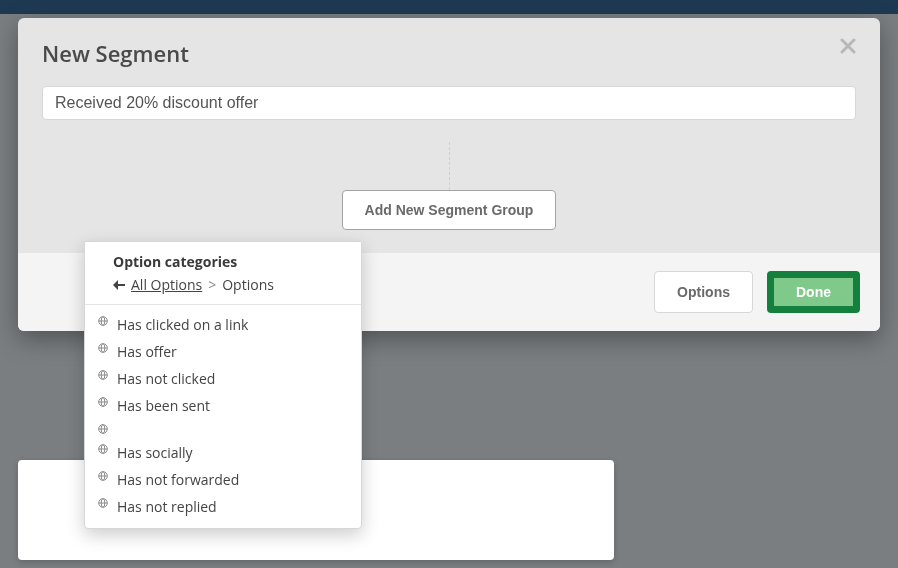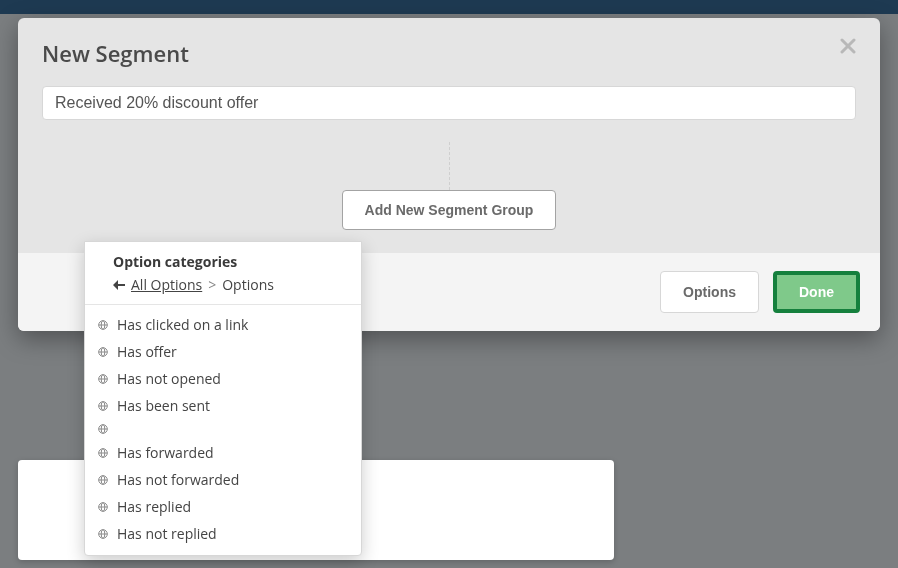--- a/index.html
+++ b/index.html
@@ -144,21 +144,21 @@
     font-size: 14px;
     font-weight: 600;
     cursor: pointer;
   }
   .btn-secondary {
     background: #fff; color: #6a6a6a;
     border: 1px solid #d7d7d7;
   }
   .btn-primary {
     background: #7fc98a; color: #fff;
-    border: 4px solid #15803d;
+    border: 7px solid #15803d;
   }
 
   
   .dropdown {
     position: absolute;
     left: 66px; 
     top: 223px;
     width: 278px;
     background: #fff;
     border: 1px solid #d7d7d7;
@@ -182,21 +182,21 @@
   }
   .breadcrumb .sep { color: #888; }
   .bc-link { text-decoration: underline; cursor: pointer; }
   .back-arrow { display: inline-flex; }
   .back-arrow svg { width: 12px; height: 10px; display: block; }
 
   .dd-divider { height: 1px; background: #e5e5e5; margin: 2px 0; }
 
   .dd-list { padding: 4px 0 8px 0; }
   .dd-item {
-    display: flex; align-items: center; gap: 8px;
+    display: flex; gap: 8px;
     padding: 4px 12px;
     cursor: pointer;
   }
   .dd-icon {
     width: 12px; height: 12px; display: inline-flex;
     align-items: center; justify-content: center;
     color: #8a8a8a;
   }
   .dd-icon svg { width: 10px; height: 10px; display: block; }
 
@@ -287,21 +287,21 @@
           <span>Has offer</span>
         </div>
         <div class="dd-item">
           <span class="dd-icon">
             <svg viewBox="0 0 10 10">
               <circle cx="5" cy="5" r="4.3" fill="none" stroke="#8a8a8a" stroke-width="1"></circle>
               <line x1="0.7" y1="5" x2="9.3" y2="5" stroke="#8a8a8a" stroke-width="1"></line>
               <ellipse cx="5" cy="5" rx="1.8" ry="4.3" fill="none" stroke="#8a8a8a" stroke-width="1"></ellipse>
             </svg>
           </span>
-          <span>Has not opened</span>
+          <span>Has not clicked</span>
         </div>
         <div class="dd-item">
           <span class="dd-icon">
             <svg viewBox="0 0 10 10">
               <circle cx="5" cy="5" r="4.3" fill="none" stroke="#8a8a8a" stroke-width="1"></circle>
               <line x1="0.7" y1="5" x2="9.3" y2="5" stroke="#8a8a8a" stroke-width="1"></line>
               <ellipse cx="5" cy="5" rx="1.8" ry="4.3" fill="none" stroke="#8a8a8a" stroke-width="1"></ellipse>
             </svg>
           </span>
           <span>Has been sent</span>
@@ -316,41 +316,31 @@
           </span>
         </div>
         <div class="dd-item">
           <span class="dd-icon">
             <svg viewBox="0 0 10 10">
               <circle cx="5" cy="5" r="4.3" fill="none" stroke="#8a8a8a" stroke-width="1"></circle>
               <line x1="0.7" y1="5" x2="9.3" y2="5" stroke="#8a8a8a" stroke-width="1"></line>
               <ellipse cx="5" cy="5" rx="1.8" ry="4.3" fill="none" stroke="#8a8a8a" stroke-width="1"></ellipse>
             </svg>
           </span>
-          <span>Has forwarded</span>
+          <span>Has socially</span>
         </div>
         <div class="dd-item">
           <span class="dd-icon">
             <svg viewBox="0 0 10 10">
               <circle cx="5" cy="5" r="4.3" fill="none" stroke="#8a8a8a" stroke-width="1"></circle>
               <line x1="0.7" y1="5" x2="9.3" y2="5" stroke="#8a8a8a" stroke-width="1"></line>
               <ellipse cx="5" cy="5" rx="1.8" ry="4.3" fill="none" stroke="#8a8a8a" stroke-width="1"></ellipse>
             </svg>
           </span>
           <span>Has not forwarded</span>
-        </div>
-        <div class="dd-item">
-          <span class="dd-icon">
-            <svg viewBox="0 0 10 10">
-              <circle cx="5" cy="5" r="4.3" fill="none" stroke="#8a8a8a" stroke-width="1"></circle>
-              <line x1="0.7" y1="5" x2="9.3" y2="5" stroke="#8a8a8a" stroke-width="1"></line>
-              <ellipse cx="5" cy="5" rx="1.8" ry="4.3" fill="none" stroke="#8a8a8a" stroke-width="1"></ellipse>
-            </svg>
-          </span>
-          <span>Has replied</span>
         </div>
         <div class="dd-item">
           <span class="dd-icon">
             <svg viewBox="0 0 10 10">
               <circle cx="5" cy="5" r="4.3" fill="none" stroke="#8a8a8a" stroke-width="1"></circle>
               <line x1="0.7" y1="5" x2="9.3" y2="5" stroke="#8a8a8a" stroke-width="1"></line>
               <ellipse cx="5" cy="5" rx="1.8" ry="4.3" fill="none" stroke="#8a8a8a" stroke-width="1"></ellipse>
             </svg>
           </span>
           <span>Has not replied</span>

